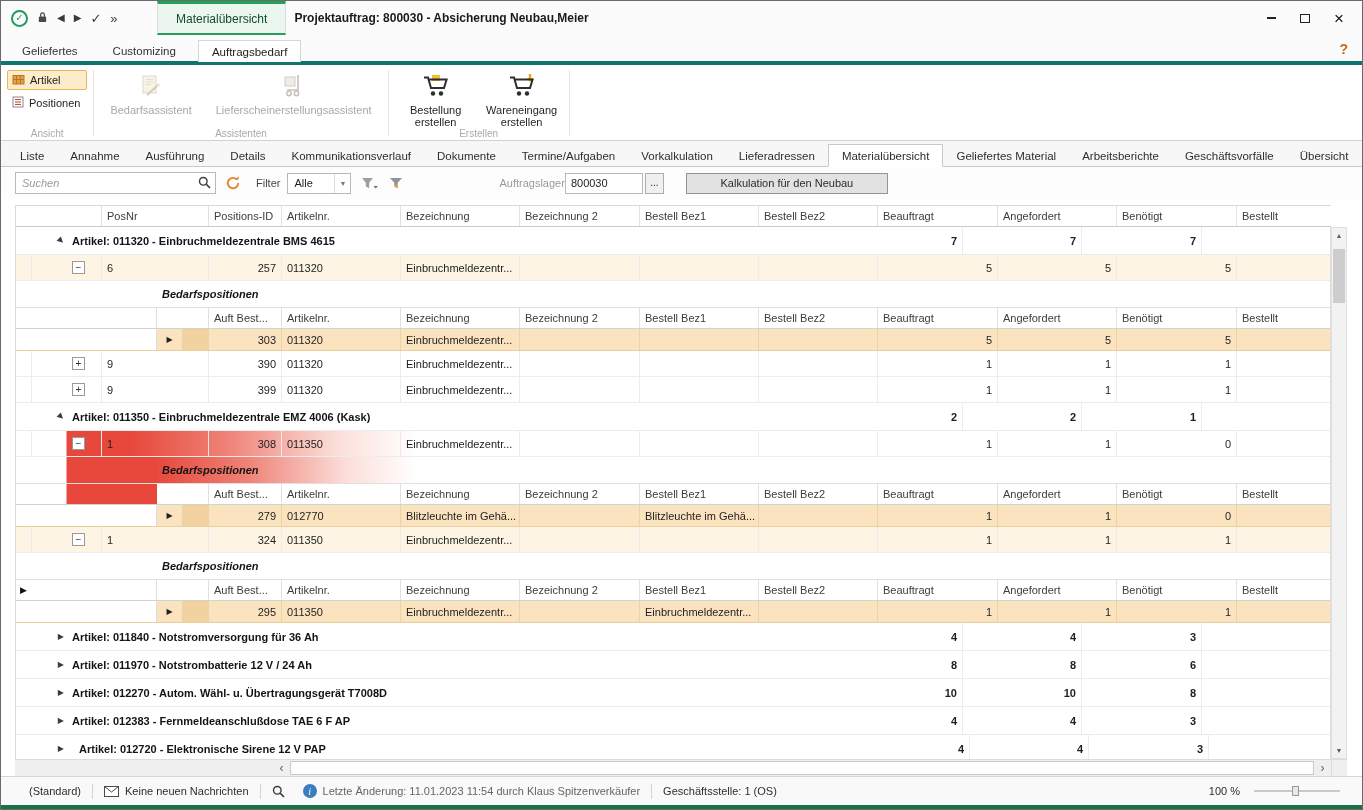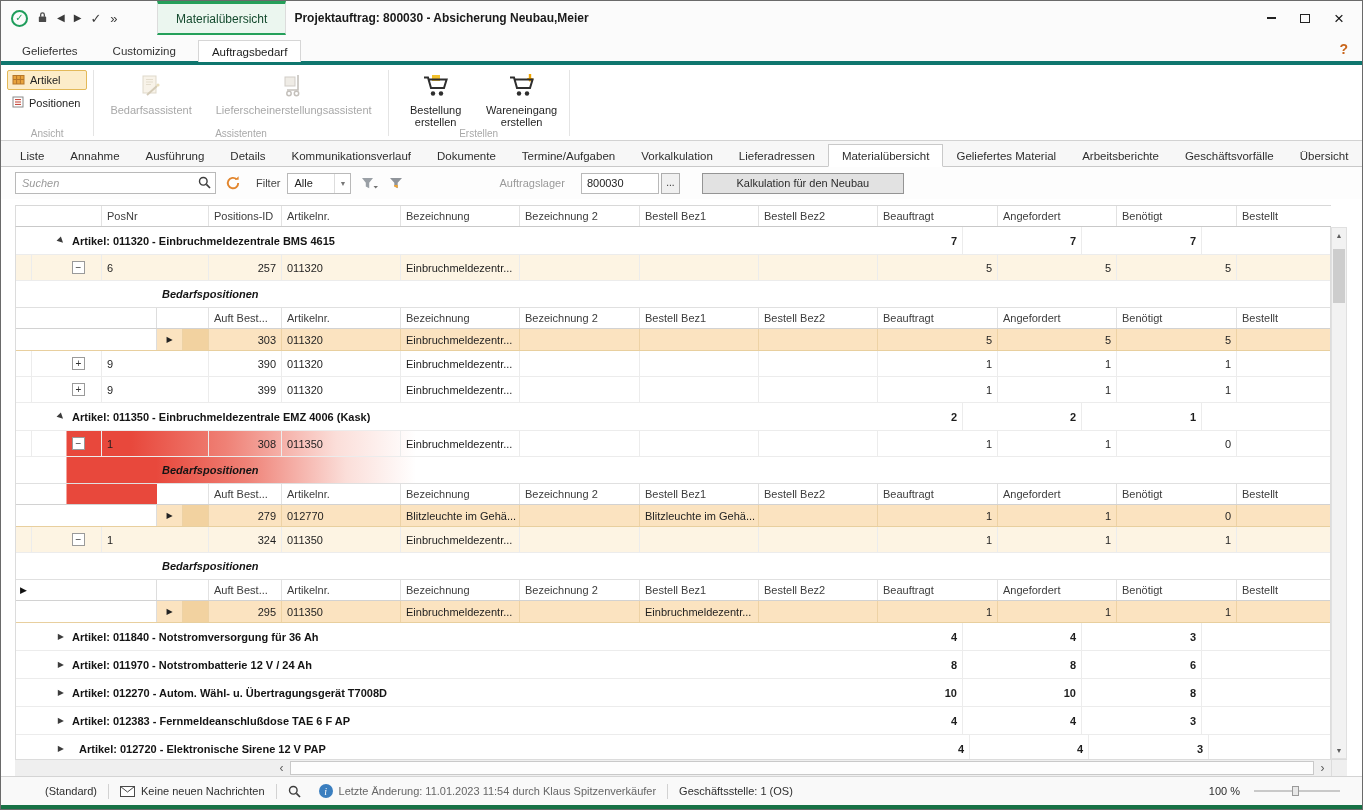--- a/index.html
+++ b/index.html
@@ -68,21 +68,21 @@
   .searchbox input::placeholder { font-style:italic; color:#9a9a9a; }
   .searchbox svg { position:absolute; right:5px; top:4px; }
   .refresh { margin-left:9px; display:flex; }
   .tlabel { font-size:11px; color:#444; margin-left:15px; }
   .tlabel.grey { color:#9a9a9a; margin-left:96px; }
   .select { margin-left:7px; height:21px; width:64px; border:1px solid #b9b9b9; background:#fff;
             display:flex; align-items:center; font-size:11px; padding-left:6px; }
   .select .dd { margin-left:auto; width:16px; text-align:center; color:#777; font-size:7px;
                 border-left:1px solid #ddd; align-self:stretch; display:flex; align-items:center; justify-content:center; }
   .ticon { margin-left:10px; display:flex; align-items:center; }
-  .lager { margin-left:16px; width:78px; height:21px; border:1px solid #b9b9b9; font-size:11px;
+  .lager { margin-left:0; width:78px; height:21px; border:1px solid #b9b9b9; font-size:11px;
            padding:0 5px; font-family:inherit; color:#222; }
   .more { margin-left:2px; width:19px; height:21px; border:1px solid #adadad; background:#f0f0f0;
           font-size:10px; line-height:1; color:#333; font-family:inherit; }
   .kalk { margin-left:22px; width:202px; height:21px; background:#e2e2e2; border:1px solid #949494;
           display:flex; align-items:center; justify-content:center; font-size:11px; color:#2c2c2c; }
 
   
   .gridwrap { position:relative; margin-top:6px; flex:none; height:571px; }
   .grid-header { margin-left:14px; width:1316px; height:22px; display:flex; background:#fff;
                  border-top:1px solid #d8d8d8; border-bottom:1px solid #c9c9c9;
@@ -134,21 +134,21 @@
              border-top:1px solid #dcdcdc; display:flex; align-items:stretch; }
   .hspacer { width:258px; flex:none; }
   .harr { width:17px; flex:none; display:flex; align-items:center; justify-content:center;
           font-size:12px; color:#5c5c5c; }
   .hthumb { flex:1; background:#fdfdfd; border:1px solid #c9c9c9; margin:1px 0; }
   .hcorner { width:16px; flex:none; background:#efefef; border-left:1px solid #dcdcdc; }
 
   
   .statusbar { height:29px; flex:none; border-top:1px solid #d4d4d4; background:#f9f9f9;
                display:flex; align-items:center; font-size:11px; color:#2e2e2e; }
-  .sb-profile { margin-left:44px; }
+  .sb-profile { margin-left:28px; }
   .sbsep { width:1px; height:15px; background:#d2d2d2; margin:0 11px; flex:none; }
   .sbicon { display:flex; align-items:center; margin-right:6px; }
   .info-circ { width:14px; height:14px; border-radius:50%; background:#3a7ebf; color:#fff;
                font-size:10px; font-style:italic; display:flex; align-items:center; justify-content:center;
                margin:0 6px 0 12px; font-family:"Liberation Serif","DejaVu Serif",serif; }
   .sb-grey { color:#666; }
   .sb-spacer { flex:1; }
   .zoom { margin-right:14px; }
   .zoomslider { width:86px; height:14px; position:relative; margin-right:22px; }
   .ztrack { position:absolute; top:6px; left:0; right:0; height:2px; background:#c9c9c9; }

